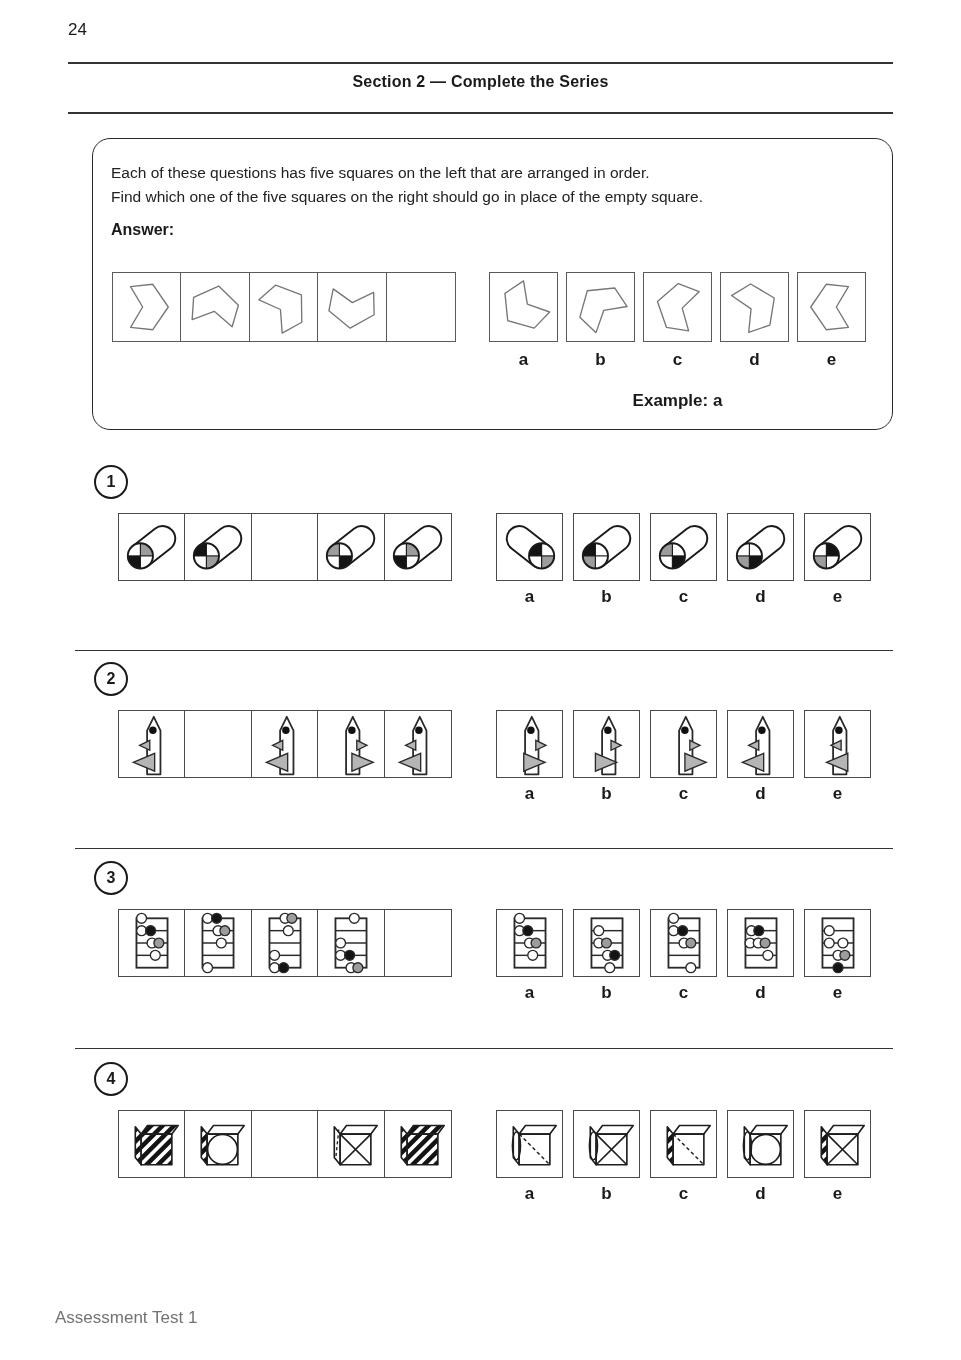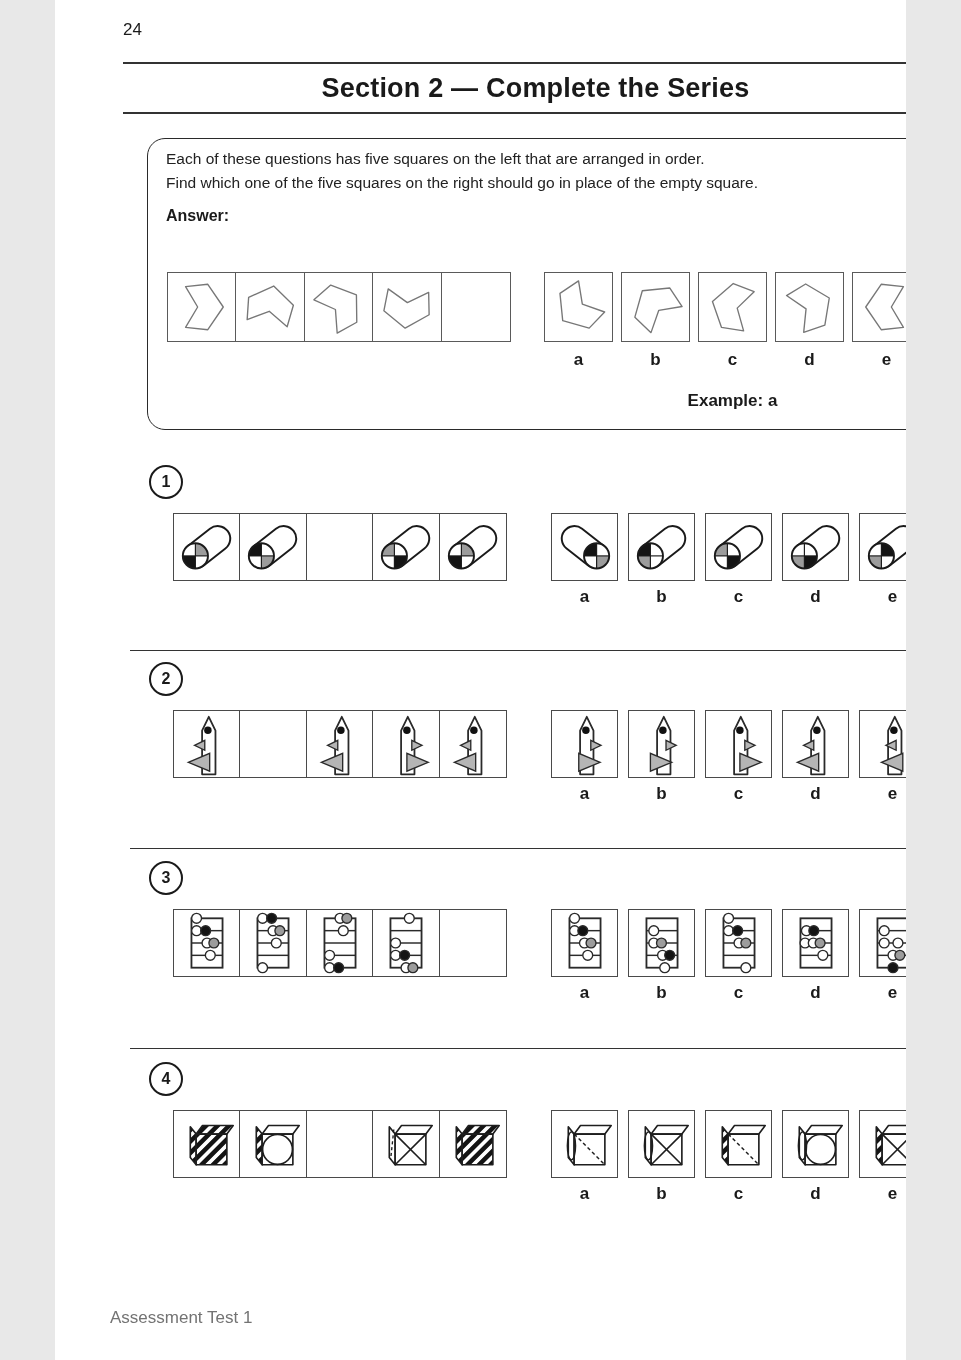--- a/index.html
+++ b/index.html
@@ -1,25 +1,25 @@
 <!DOCTYPE html>
 <html><head>
 <meta charset="utf-8">
 <style>
   html,body{margin:0;padding:0;background:#e8e8e8;}
-  .page{position:relative;width:851px;height:1360px;background:#ffffff;margin:0 auto;
+  .page{position:relative;width:961px;height:1360px;background:#ffffff;margin:0 auto;
         font-family:"Liberation Sans",sans-serif;color:#1a1a1a;overflow:hidden;}
   .page-number{position:absolute;left:68px;top:20px;font-size:17px;}
   .rule{position:absolute;left:68px;width:825px;border-top:2px solid #333;}
   .rule-top{top:62px;}
   .rule-bottom{top:112px;}
   .title{position:absolute;left:68px;top:73px;width:825px;margin:0;text-align:center;
-         font-size:27px;font-weight:bold;letter-spacing:.2px;}
+         font-size:16px;font-weight:bold;letter-spacing:.2px;}
   .instruction-box{position:absolute;left:92px;top:138px;width:801px;height:292px;
-         border:1.6px solid #2a2a2a;border-radius:18px;box-sizing:border-box;padding:8px 18px;}
+         border:1.6px solid #2a2a2a;border-radius:18px;box-sizing:border-box;padding:22px 18px;}
   .iline{margin:0;font-size:15.5px;line-height:23.5px;color:#222;}
   .example-label{margin:13px 0 0 0;font-size:16px;font-weight:bold;}
   .series-strip{position:absolute;display:flex;}
   .cell{width:70px;height:70px;border:1.6px solid #5a5a5a;margin-left:-1.6px;background:#fff;
         display:flex;align-items:center;justify-content:center;box-sizing:border-box;}
   .series-strip .cell:first-child{margin-left:0;}
   .options-row{position:absolute;display:flex;gap:8px;}
   .options-row .cell{margin-left:0;width:69px;}
   .labels-row{position:absolute;display:flex;gap:8px;font-weight:bold;font-size:17px;}
   .labels-row span{width:69px;text-align:center;}

